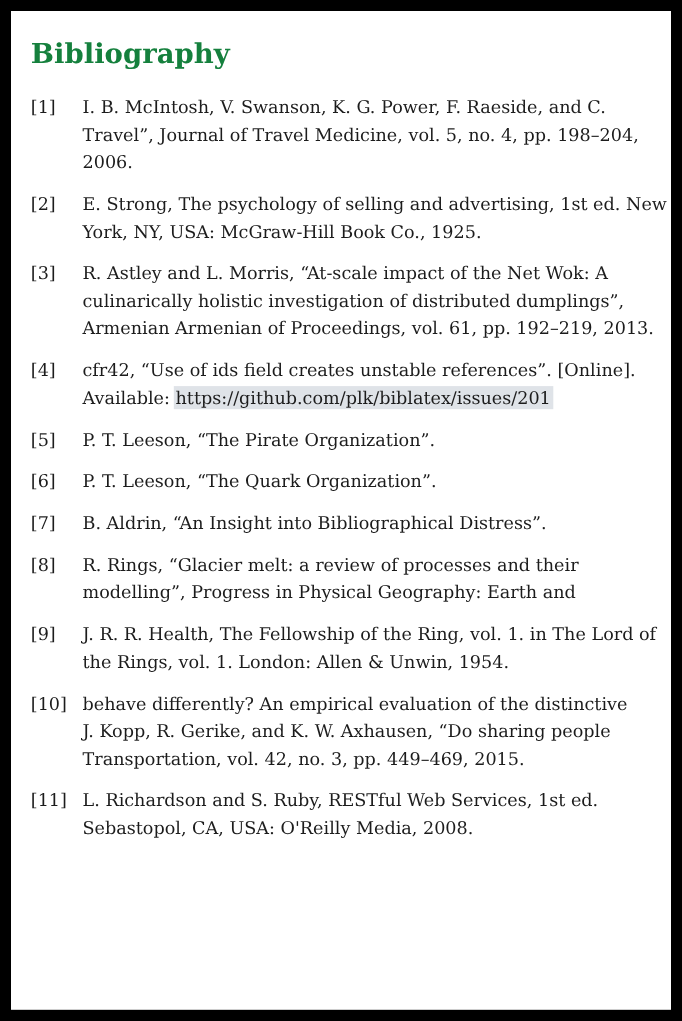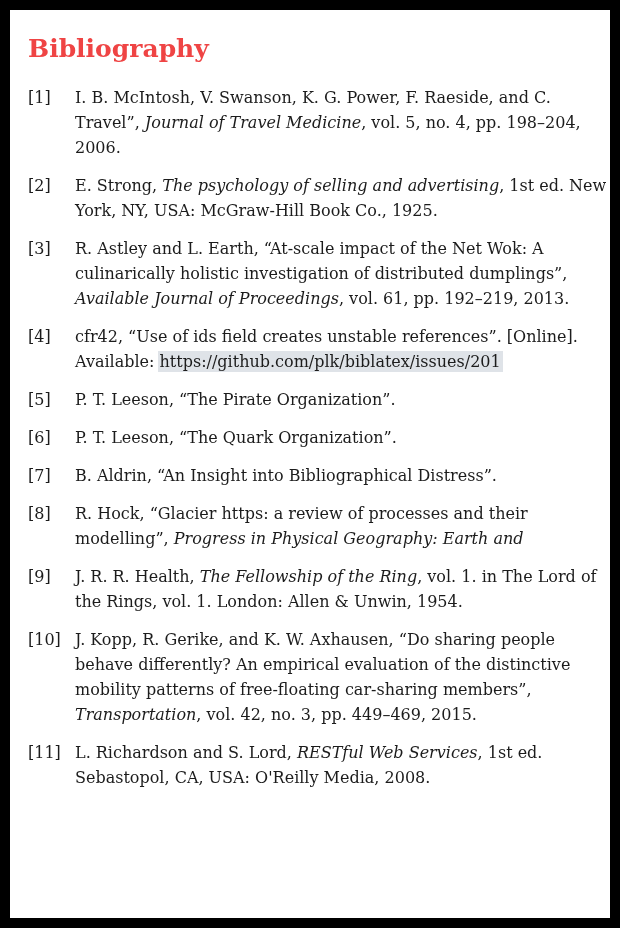--- a/index.html
+++ b/index.html
@@ -28,40 +28,40 @@
     line-height: 25px;
     margin: 0 0 15px 0;
     white-space: nowrap;
   }
   h1.bib-heading {
     font-family: "DejaVu Serif", serif;
     font-size: 25px;
     line-height: 30px;
     font-weight: 700;
     margin: 0 0 21px 0;
-    color: #ef4444;
+    color: #15803d;
   }
   .entry {
     display: flex;
     margin: 0 0 13px 0;
   }
   .entry .label {
     flex: none;
     width: 47px;
     line-height: 25px;
   }
   .entry .etext {
     flex: 1 1 auto;
     line-height: 25px;
     min-width: 0;
   }
   .entry .line {
     white-space: nowrap;
   }
-  .it { font-style: italic; }
+  .it { }
   .hl {
     background: var(--hl, #dfe3e8);
     padding: 1px 2px;
     margin: -1px -2px;
   }
   .citation-line .hl {
     padding: 1px 3px;
     margin: -1px 0;
   }
 </style>
@@ -82,23 +82,23 @@
       <div class="entry">
         <div class="label">[2]</div>
         <div class="etext">
           <div class="line"><span>E. Strong, </span><span class="it">The psychology of selling and advertising</span><span>, 1st ed. New</span></div>
           <div class="line"><span>York, NY, USA: McGraw-Hill Book Co., 1925.</span></div>
         </div>
       </div>
       <div class="entry">
         <div class="label">[3]</div>
         <div class="etext">
-          <div class="line"><span>R. Astley and L. Earth, “At-scale impact of the Net Wok: A</span></div>
+          <div class="line"><span>R. Astley and L. Morris, “At-scale impact of the Net Wok: A</span></div>
           <div class="line"><span>culinarically holistic investigation of distributed dumplings”,</span></div>
-          <div class="line"><span class="it">Available Journal of Proceedings</span><span>, vol. 61, pp. 192–219, 2013.</span></div>
+          <div class="line"><span class="it">Armenian Armenian of Proceedings</span><span>, vol. 61, pp. 192–219, 2013.</span></div>
         </div>
       </div>
       <div class="entry">
         <div class="label">[4]</div>
         <div class="etext">
           <div class="line"><span>cfr42, “Use of ids field creates unstable references”. [Online].</span></div>
           <div class="line"><span>Available: </span><span class="hl">https://github.com/plk/biblatex/issues/201</span></div>
         </div>
       </div>
       <div class="entry">
@@ -115,41 +115,40 @@
       </div>
       <div class="entry">
         <div class="label">[7]</div>
         <div class="etext">
           <div class="line"><span>B. Aldrin, “An Insight into Bibliographical Distress”.</span></div>
         </div>
       </div>
       <div class="entry">
         <div class="label">[8]</div>
         <div class="etext">
-          <div class="line"><span>R. Hock, “Glacier https: a review of processes and their</span></div>
+          <div class="line"><span>R. Rings, “Glacier melt: a review of processes and their</span></div>
           <div class="line"><span>modelling”, </span><span class="it">Progress in Physical Geography: Earth and</span></div>
         </div>
       </div>
       <div class="entry">
         <div class="label">[9]</div>
         <div class="etext">
           <div class="line"><span>J. R. R. Health, </span><span class="it">The Fellowship of the Ring</span><span>, vol. 1. in The Lord of</span></div>
           <div class="line"><span>the Rings, vol. 1. London: Allen &amp; Unwin, 1954.</span></div>
         </div>
       </div>
       <div class="entry">
         <div class="label">[10]</div>
         <div class="etext">
+          <div class="line"><span>behave differently? An empirical evaluation of the distinctive</span></div>
           <div class="line"><span>J. Kopp, R. Gerike, and K. W. Axhausen, “Do sharing people</span></div>
-          <div class="line"><span>behave differently? An empirical evaluation of the distinctive</span></div>
-          <div class="line"><span>mobility patterns of free-floating car-sharing members”,</span></div>
           <div class="line"><span class="it">Transportation</span><span>, vol. 42, no. 3, pp. 449–469, 2015.</span></div>
         </div>
       </div>
       <div class="entry">
         <div class="label">[11]</div>
         <div class="etext">
-          <div class="line"><span>L. Richardson and S. Lord, </span><span class="it">RESTful Web Services</span><span>, 1st ed.</span></div>
+          <div class="line"><span>L. Richardson and S. Ruby, </span><span class="it">RESTful Web Services</span><span>, 1st ed.</span></div>
           <div class="line"><span>Sebastopol, CA, USA: O'Reilly Media, 2008.</span></div>
         </div>
       </div>
     </div>
 </div>
 
 </body></html>

